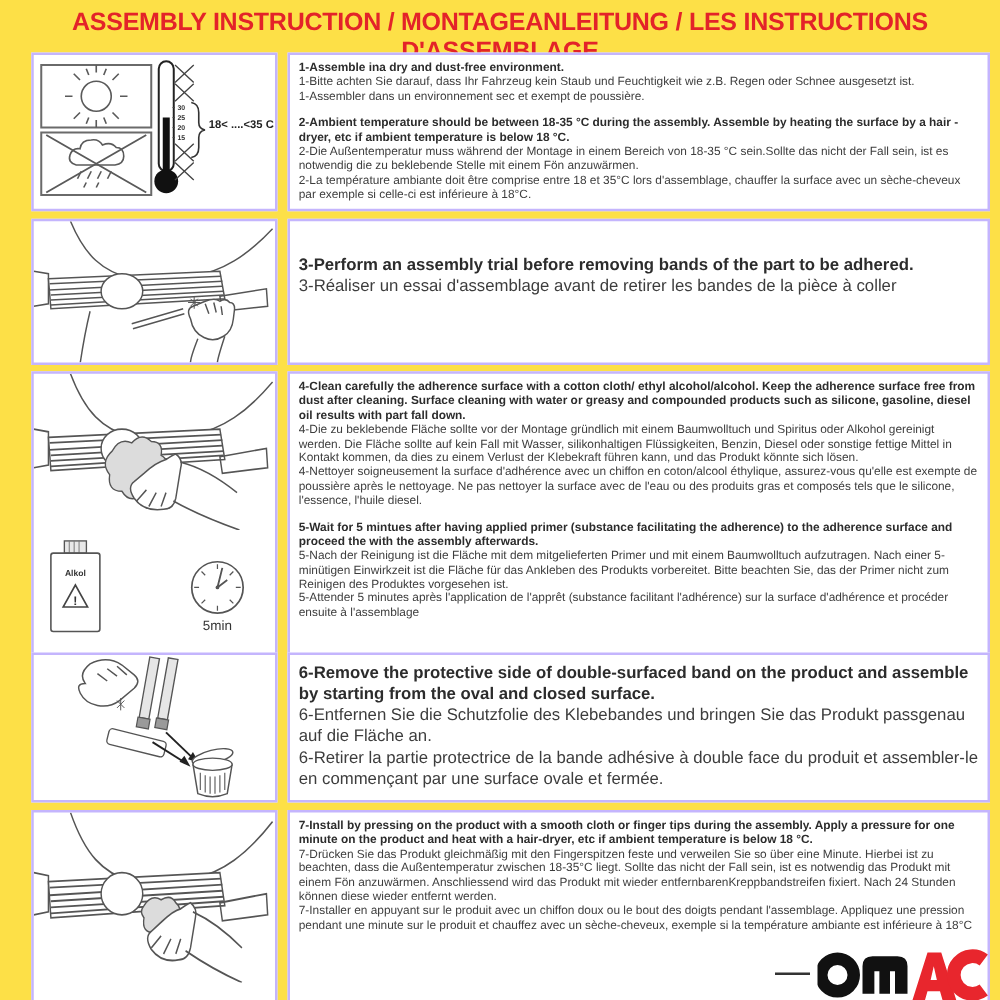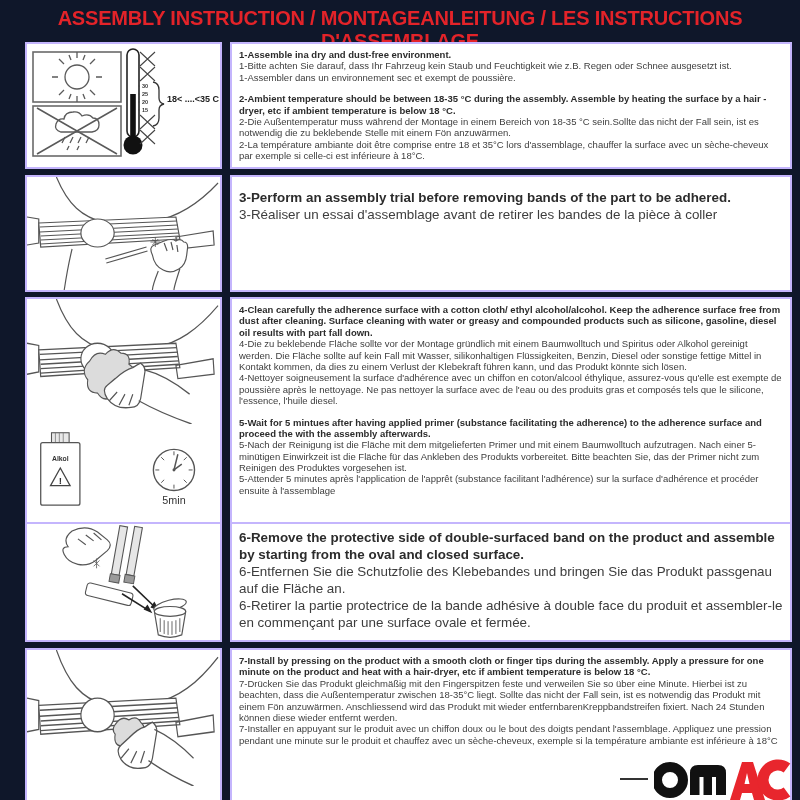--- a/index.html
+++ b/index.html
@@ -1,33 +1,33 @@
 <!DOCTYPE html>
 <html><head>
 <meta charset="utf-8">
 <style>
   html,body{margin:0;padding:0;background:#fff;}
-  .page{position:relative;width:800px;height:800px;background:#0f172a;overflow:hidden;
+  .page{position:relative;width:800px;height:800px;background:#fde047;overflow:hidden;
         font-family:"Liberation Sans",sans-serif;}
   .title{position:absolute;top:7px;left:0;right:0;text-align:center;
          font-size:20px;font-weight:bold;letter-spacing:-0.2px;color:#e32329;}
   .box{position:absolute;border:2px solid #c4b5fd;background:#fff;box-sizing:border-box;}
   .illus{left:25px;width:197px;overflow:hidden;}
   .tb{left:230px;width:562px;color:#3d3d3d;padding:5px 7px;overflow:hidden;}
   .tb p{margin:0;}
   .tb p.b{font-weight:bold;color:#2c2c2c;}
   .sm{font-size:9.5px;line-height:1.2;}
   .lg{font-size:13.4px;line-height:1.27;}
   .sp{height:10px;}
   .r1{top:42px;height:127px;}
   .r2{top:175px;height:117px;}
   .r3{top:297px;height:255px;}
   .r4{top:522px;height:120px;}
   .r5{top:648px;height:160px;}
-  .tb.r2{padding-top:12px;}
+  .tb.r2{padding-top:26px;}
   .tb.r4{}
   svg{display:block;}
   .logo-wrap{position:absolute;right:8px;bottom:0px;}
   .logo-line{position:absolute;right:152px;bottom:20px;width:28px;height:2px;background:#333;}
 </style>
 </head>
 <body>
 
 <div class="page">
 

